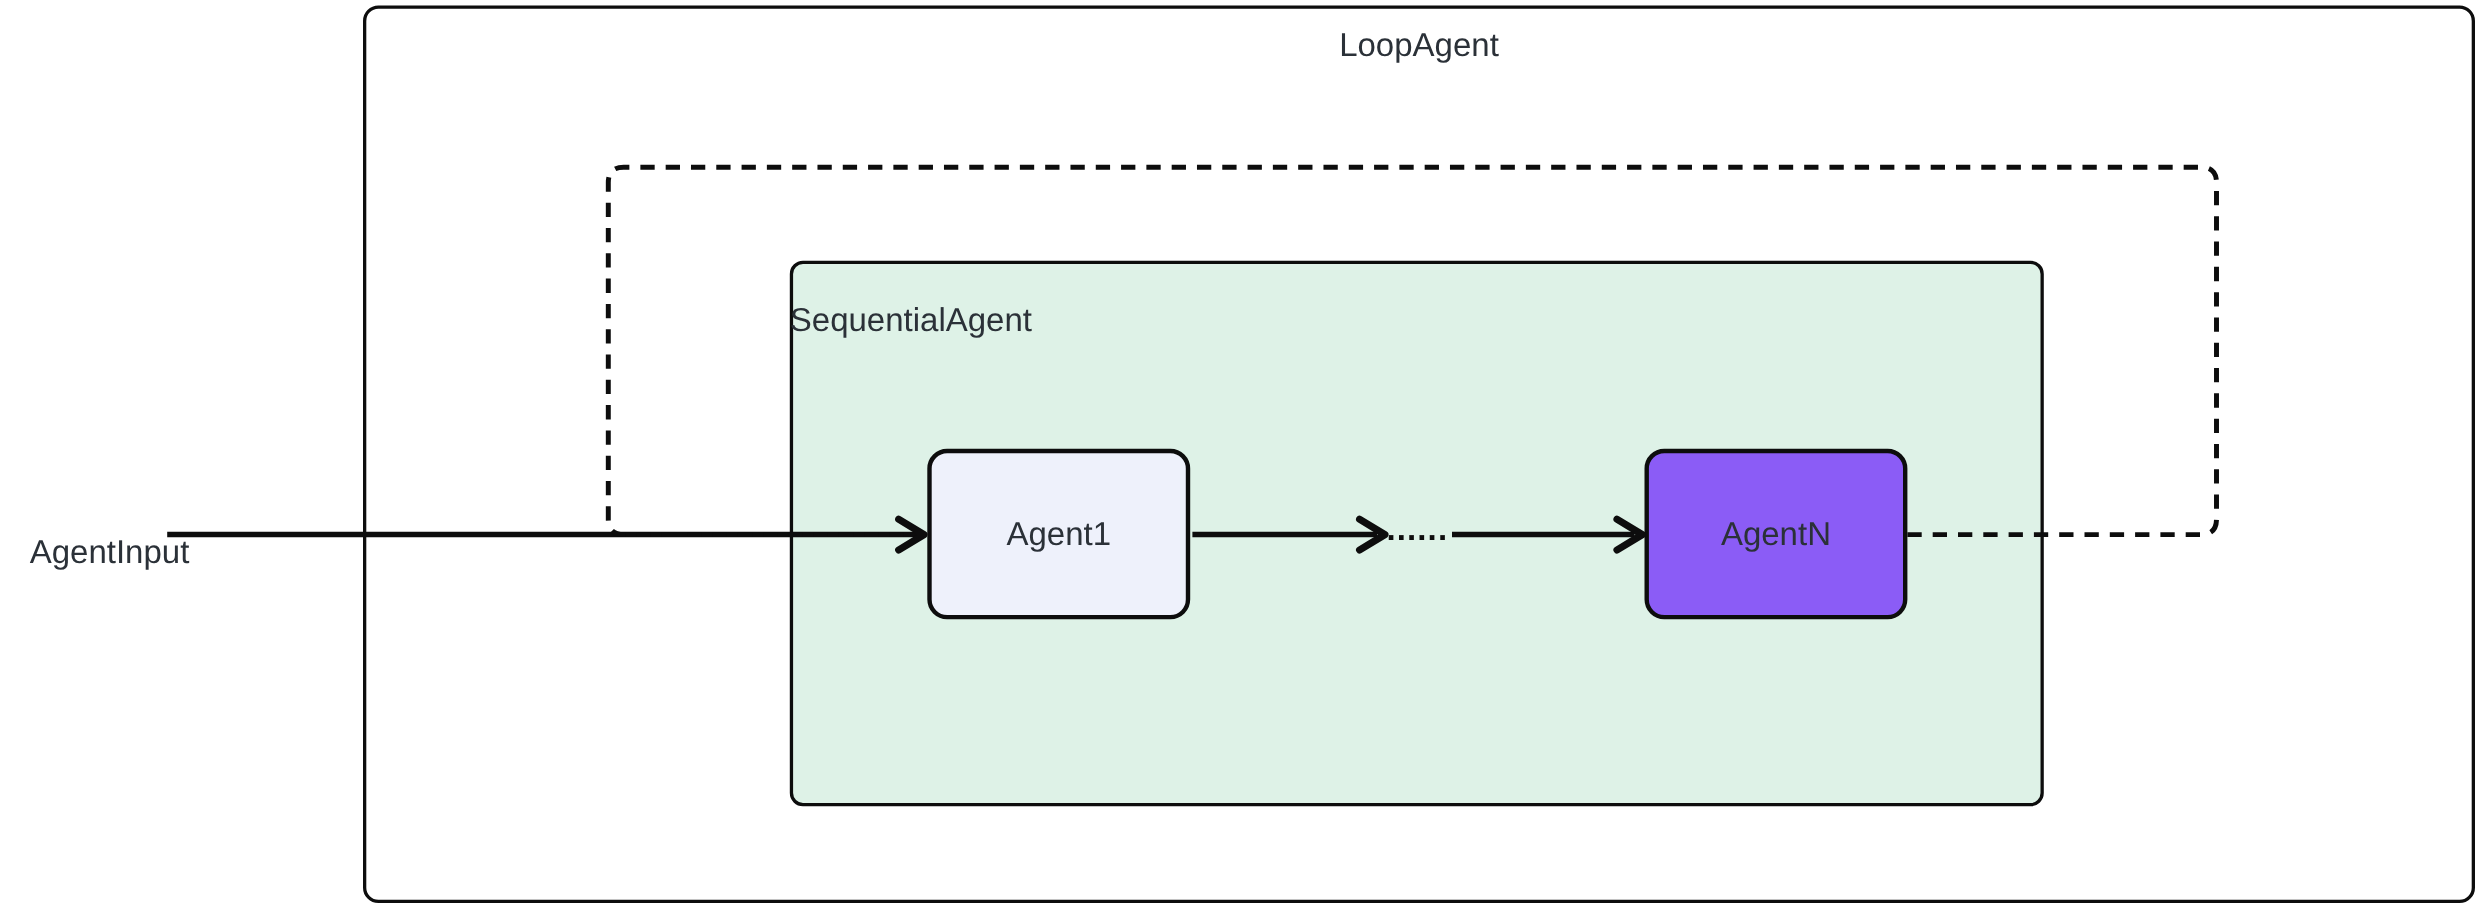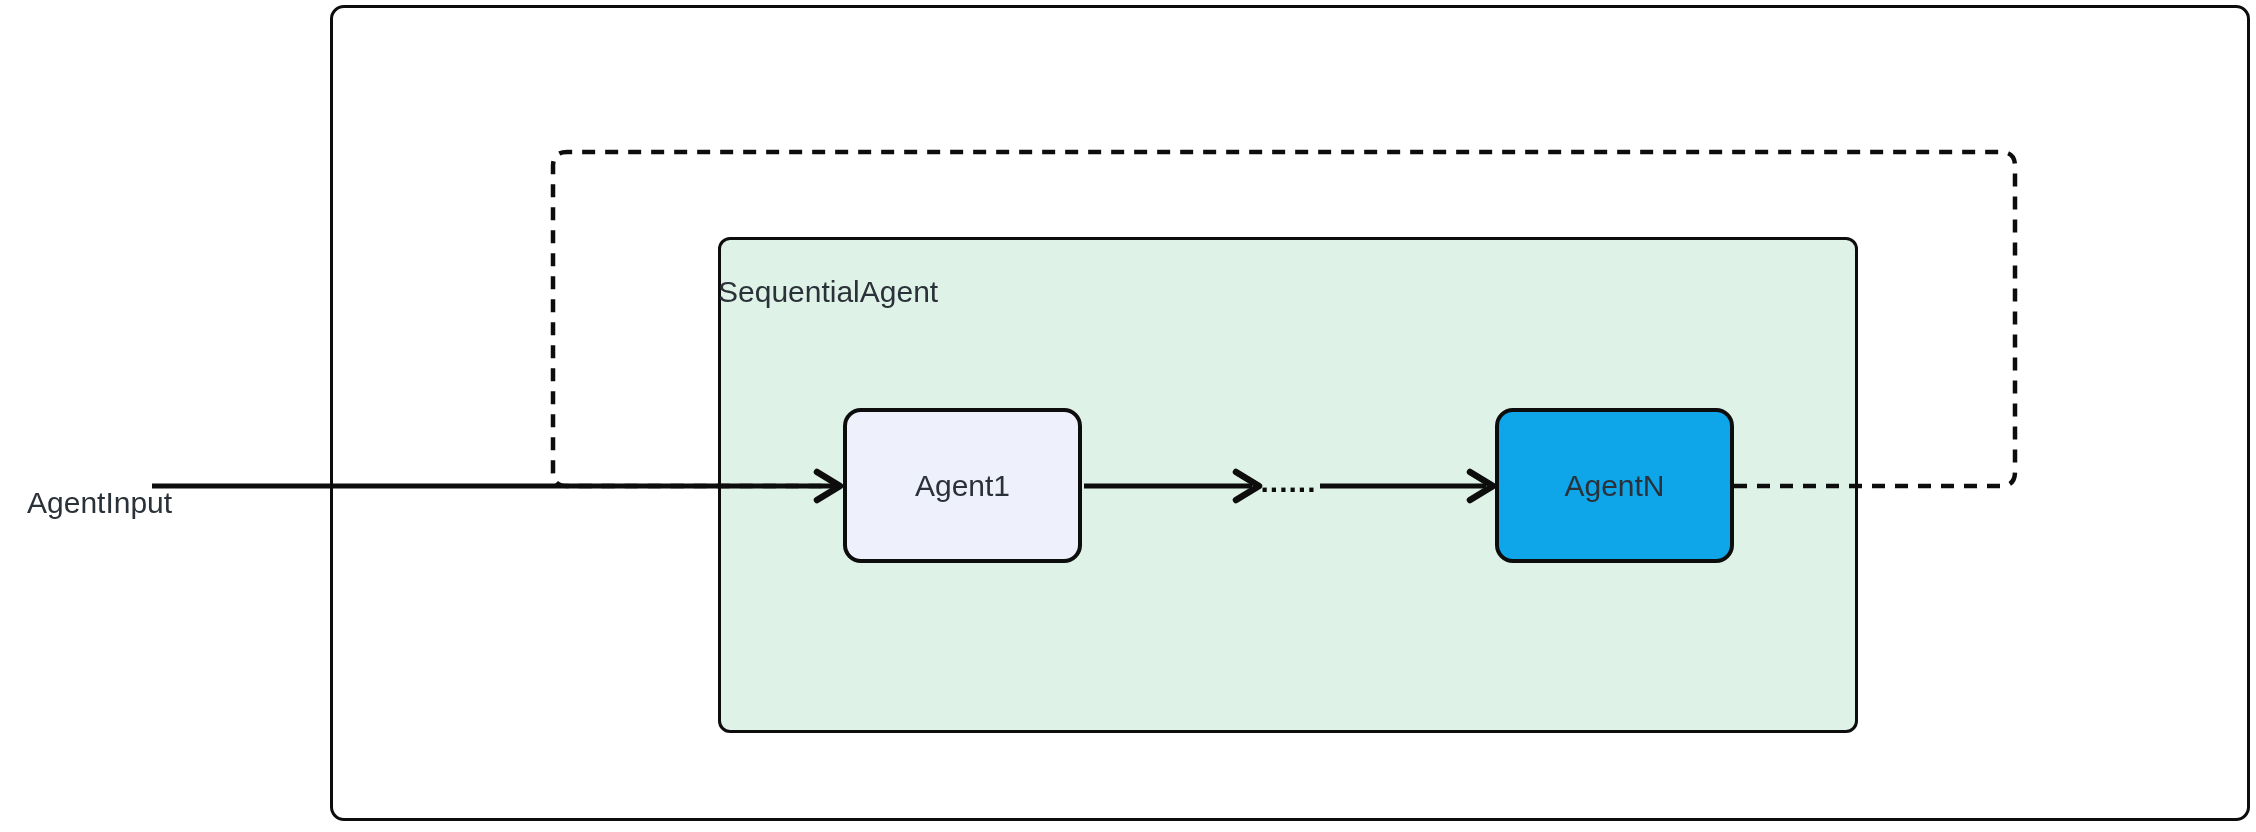--- a/index.html
+++ b/index.html
@@ -87,28 +87,29 @@
     width: 2256px; height: 832px;
     pointer-events: none;
   }
 </style>
 </head>
 <body>
 
 <div id="canvas">
 
   <div class="outer-box"></div>
+  <div class="label loop-label">LoopAgent</div>
 
   <div class="subgraph-box" style="background-color: rgb(222, 242, 231);"></div>
   <div class="label subgraph-label">SequentialAgent</div>
 
   <div class="node" id="node-agent1" style="background-color: rgb(238, 241, 251); justify-content: center;">
     <span class="label">Agent1</span>
   </div>
-  <div class="node" id="node-agentn" style="background-color: #0ea5e9;">
+  <div class="node" id="node-agentn" style="background-color: #8b5cf6;">
     <span class="label">AgentN</span>
   </div>
 
   <div class="label input-label">AgentInput</div>
 
   <div class="label dots-label">......</div>
 
   <svg class="edges" viewBox="0 0 2256 832">
 
     <path d="M152 486 L836 486" fill="none" stroke-width="5" stroke="#0d0d0d"></path>

